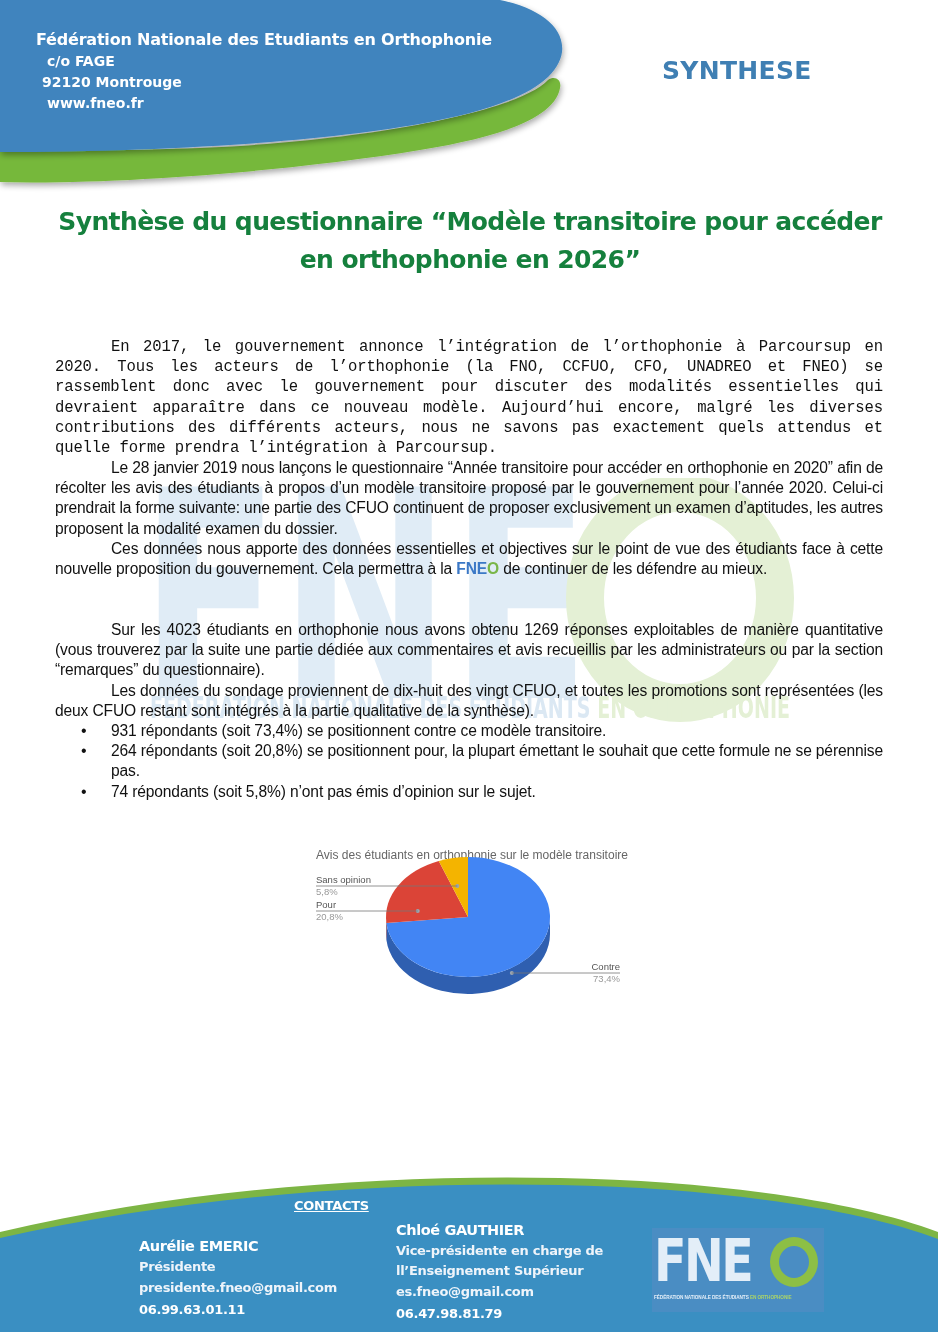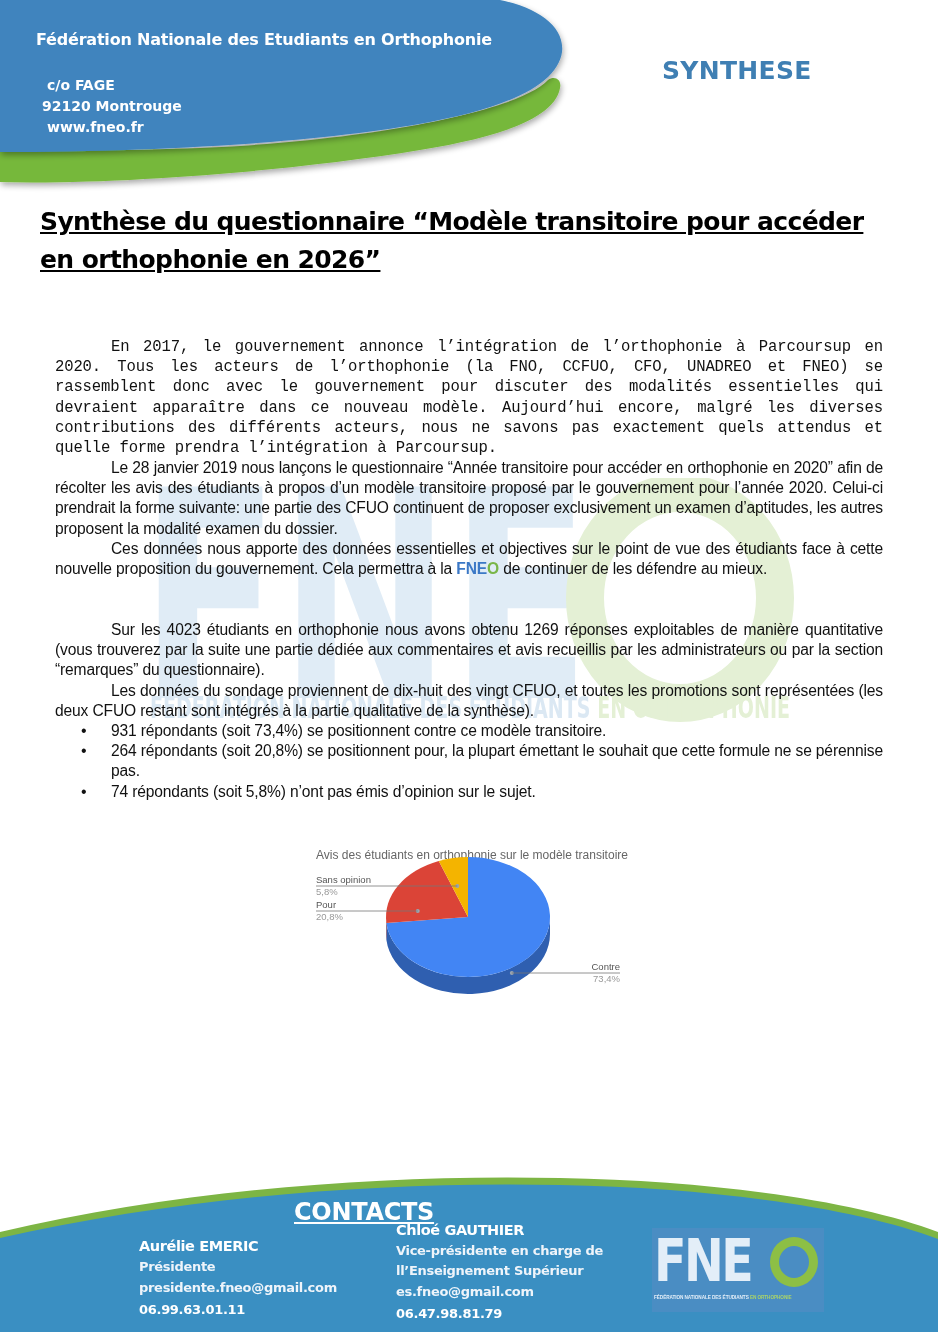--- a/index.html
+++ b/index.html
@@ -4,29 +4,29 @@
   <style>
     * { box-sizing: border-box; margin: 0; padding: 0; }
     html, body { width: 938px; height: 1332px; background: #ffffff; overflow: hidden; }
     body { position: relative; font-family: "Liberation Sans", sans-serif; color: #111; }
 
     
     .header-shapes { position: absolute; left: 0; top: 0; width: 938px; height: 200px; pointer-events: none; }
     .header-text { position: absolute; left: 36px; top: 29px; color: #ffffff; font-family: "DejaVu Sans", sans-serif; }
     .header-text .org { font-size: 16px; font-weight: bold; letter-spacing: -0.2px; line-height: 22px; }
     .header-text .line { font-size: 14px; font-weight: bold; line-height: 21px; }
-    .header-text .l1 { margin-left: 11px; margin-top: 24px; }
+    .header-text .l1 { margin-left: 11px; }
     .header-text .l2 { margin-left: 11px; }
     .header-text .l3 { margin-left: 6px; }
     .header-text .l4 { margin-left: 11px; }
 
     .synthese-label { position: absolute; left: 662px; top: 56px; font-family: "DejaVu Sans", sans-serif; font-weight: bold; font-size: 25px; color: #3f7fb3; letter-spacing: 0.3px; }
 
     
-    .doc-title { position: absolute; left: 40px; top: 203px; width: 860px; text-align: left; font-family: "DejaVu Sans", sans-serif; font-weight: bold; font-size: 25px; line-height: 38px; color: #000000; letter-spacing: -0.6px; text-decoration: underline; }
+    .doc-title { position: absolute; left: 40px; top: 203px; width: 860px; text-align: center; font-family: "DejaVu Sans", sans-serif; font-weight: bold; font-size: 25px; line-height: 38px; color: #15803d; letter-spacing: -0.6px; }
 
     
     .watermark { position: absolute; left: 140px; top: 478px; width: 680px; height: 250px; pointer-events: none; }
 
     
     .body-text { position: absolute; left: 55px; width: 828px; font-size: 15.6px; line-height: 20.2px; text-align: justify; color: #111; letter-spacing: -0.15px; }
     .body-text p { text-indent: 56px; }
     .p1 { top: 337px; font-family: Liberation Mono, monospace; }
     .p2 { top: 458px; }
     .p3 { top: 620px; }
@@ -35,21 +35,21 @@
     .bullets { list-style: none; }
     .bullets li { position: relative; padding-left: 56px; text-indent: 0; }
     .bullets li::before { content: "•"; position: absolute; left: 26px; top: 0; font-size: 16px; }
 
     
     .chart-wrap { position: absolute; left: 300px; top: 840px; width: 340px; height: 180px; }
     .chart-title { position: absolute; left: 16px; top: 8px; font-size: 12px; color: #666; }
 
     
     .footer-shapes { position: absolute; left: 0; top: 1150px; width: 938px; height: 182px; pointer-events: none; }
-    .contacts-title { position: absolute; left: 294px; top: 1198px; font-family: "DejaVu Sans", sans-serif; font-weight: bold; font-size: 24px; color: #fff; text-decoration: underline; letter-spacing: -0.3px; }
+    .contacts-title { position: absolute; left: 294px; top: 1198px; font-family: "DejaVu Sans", sans-serif; font-weight: bold; font-size: 13px; color: #fff; text-decoration: underline; letter-spacing: -0.3px; }
     .contact { position: absolute; color: #fff; font-family: "DejaVu Sans", sans-serif; }
     .contact .name { font-weight: bold; font-size: 14.5px; line-height: 21px; letter-spacing: -0.4px; }
     .contact .role { font-weight: bold; font-size: 13px; line-height: 20px; color: #eef4fa; letter-spacing: -0.3px; }
     .contact .email { font-weight: bold; font-size: 13px; line-height: 21px; color: #eef4fa; letter-spacing: -0.3px; }
     .contact .phone { font-weight: bold; font-size: 13px; line-height: 23px; letter-spacing: -0.3px; }
     .contact-1 { left: 139px; top: 1236px; }
     .contact-2 { left: 396px; top: 1220px; }
     .footer-logo { position: absolute; left: 652px; top: 1228px; width: 172px; height: 84px; background: #4a8dc3; }
     .footer-logo .letters { position: absolute; left: 2px; top: -2px; font-family: "DejaVu Sans", sans-serif; font-weight: bold; font-size: 58px; color: #e3eef8; letter-spacing: -3px; line-height: 70px; transform: scaleX(0.82); transform-origin: left; }
     .footer-logo .o-ring { position: absolute; left: 118px; top: 9px; width: 48px; height: 50px; border: 9px solid #8dbf45; border-radius: 50%; }

